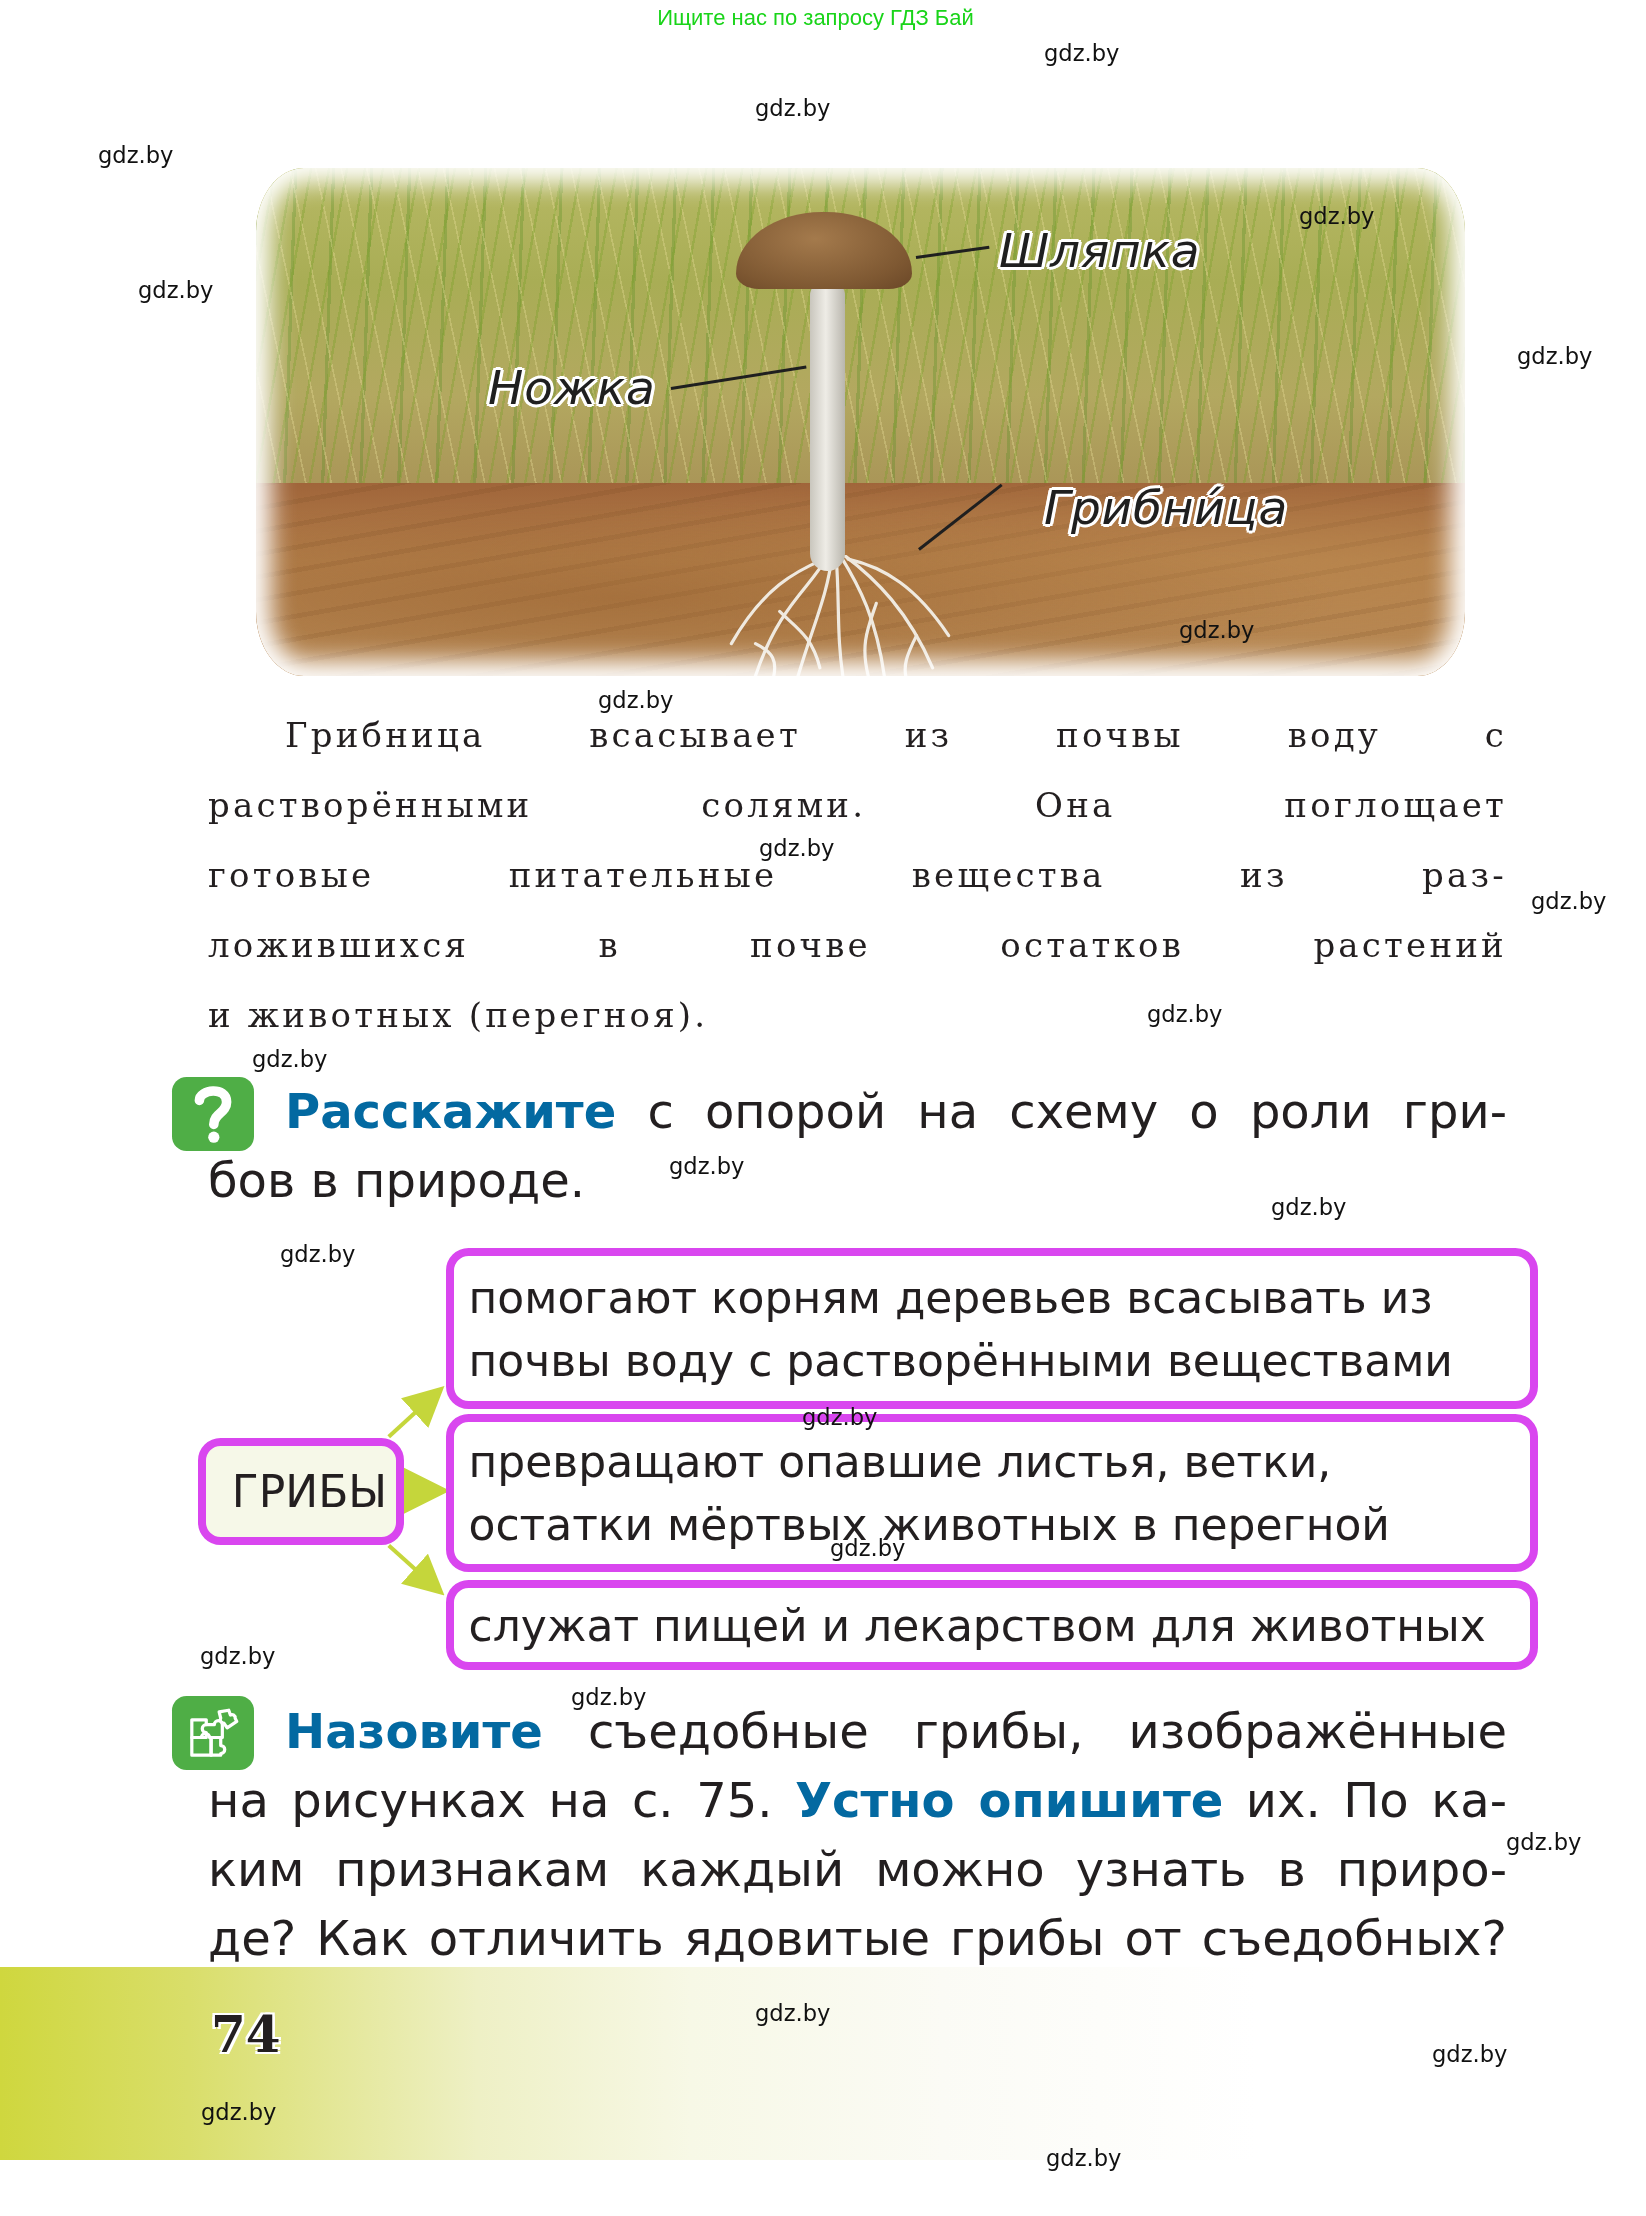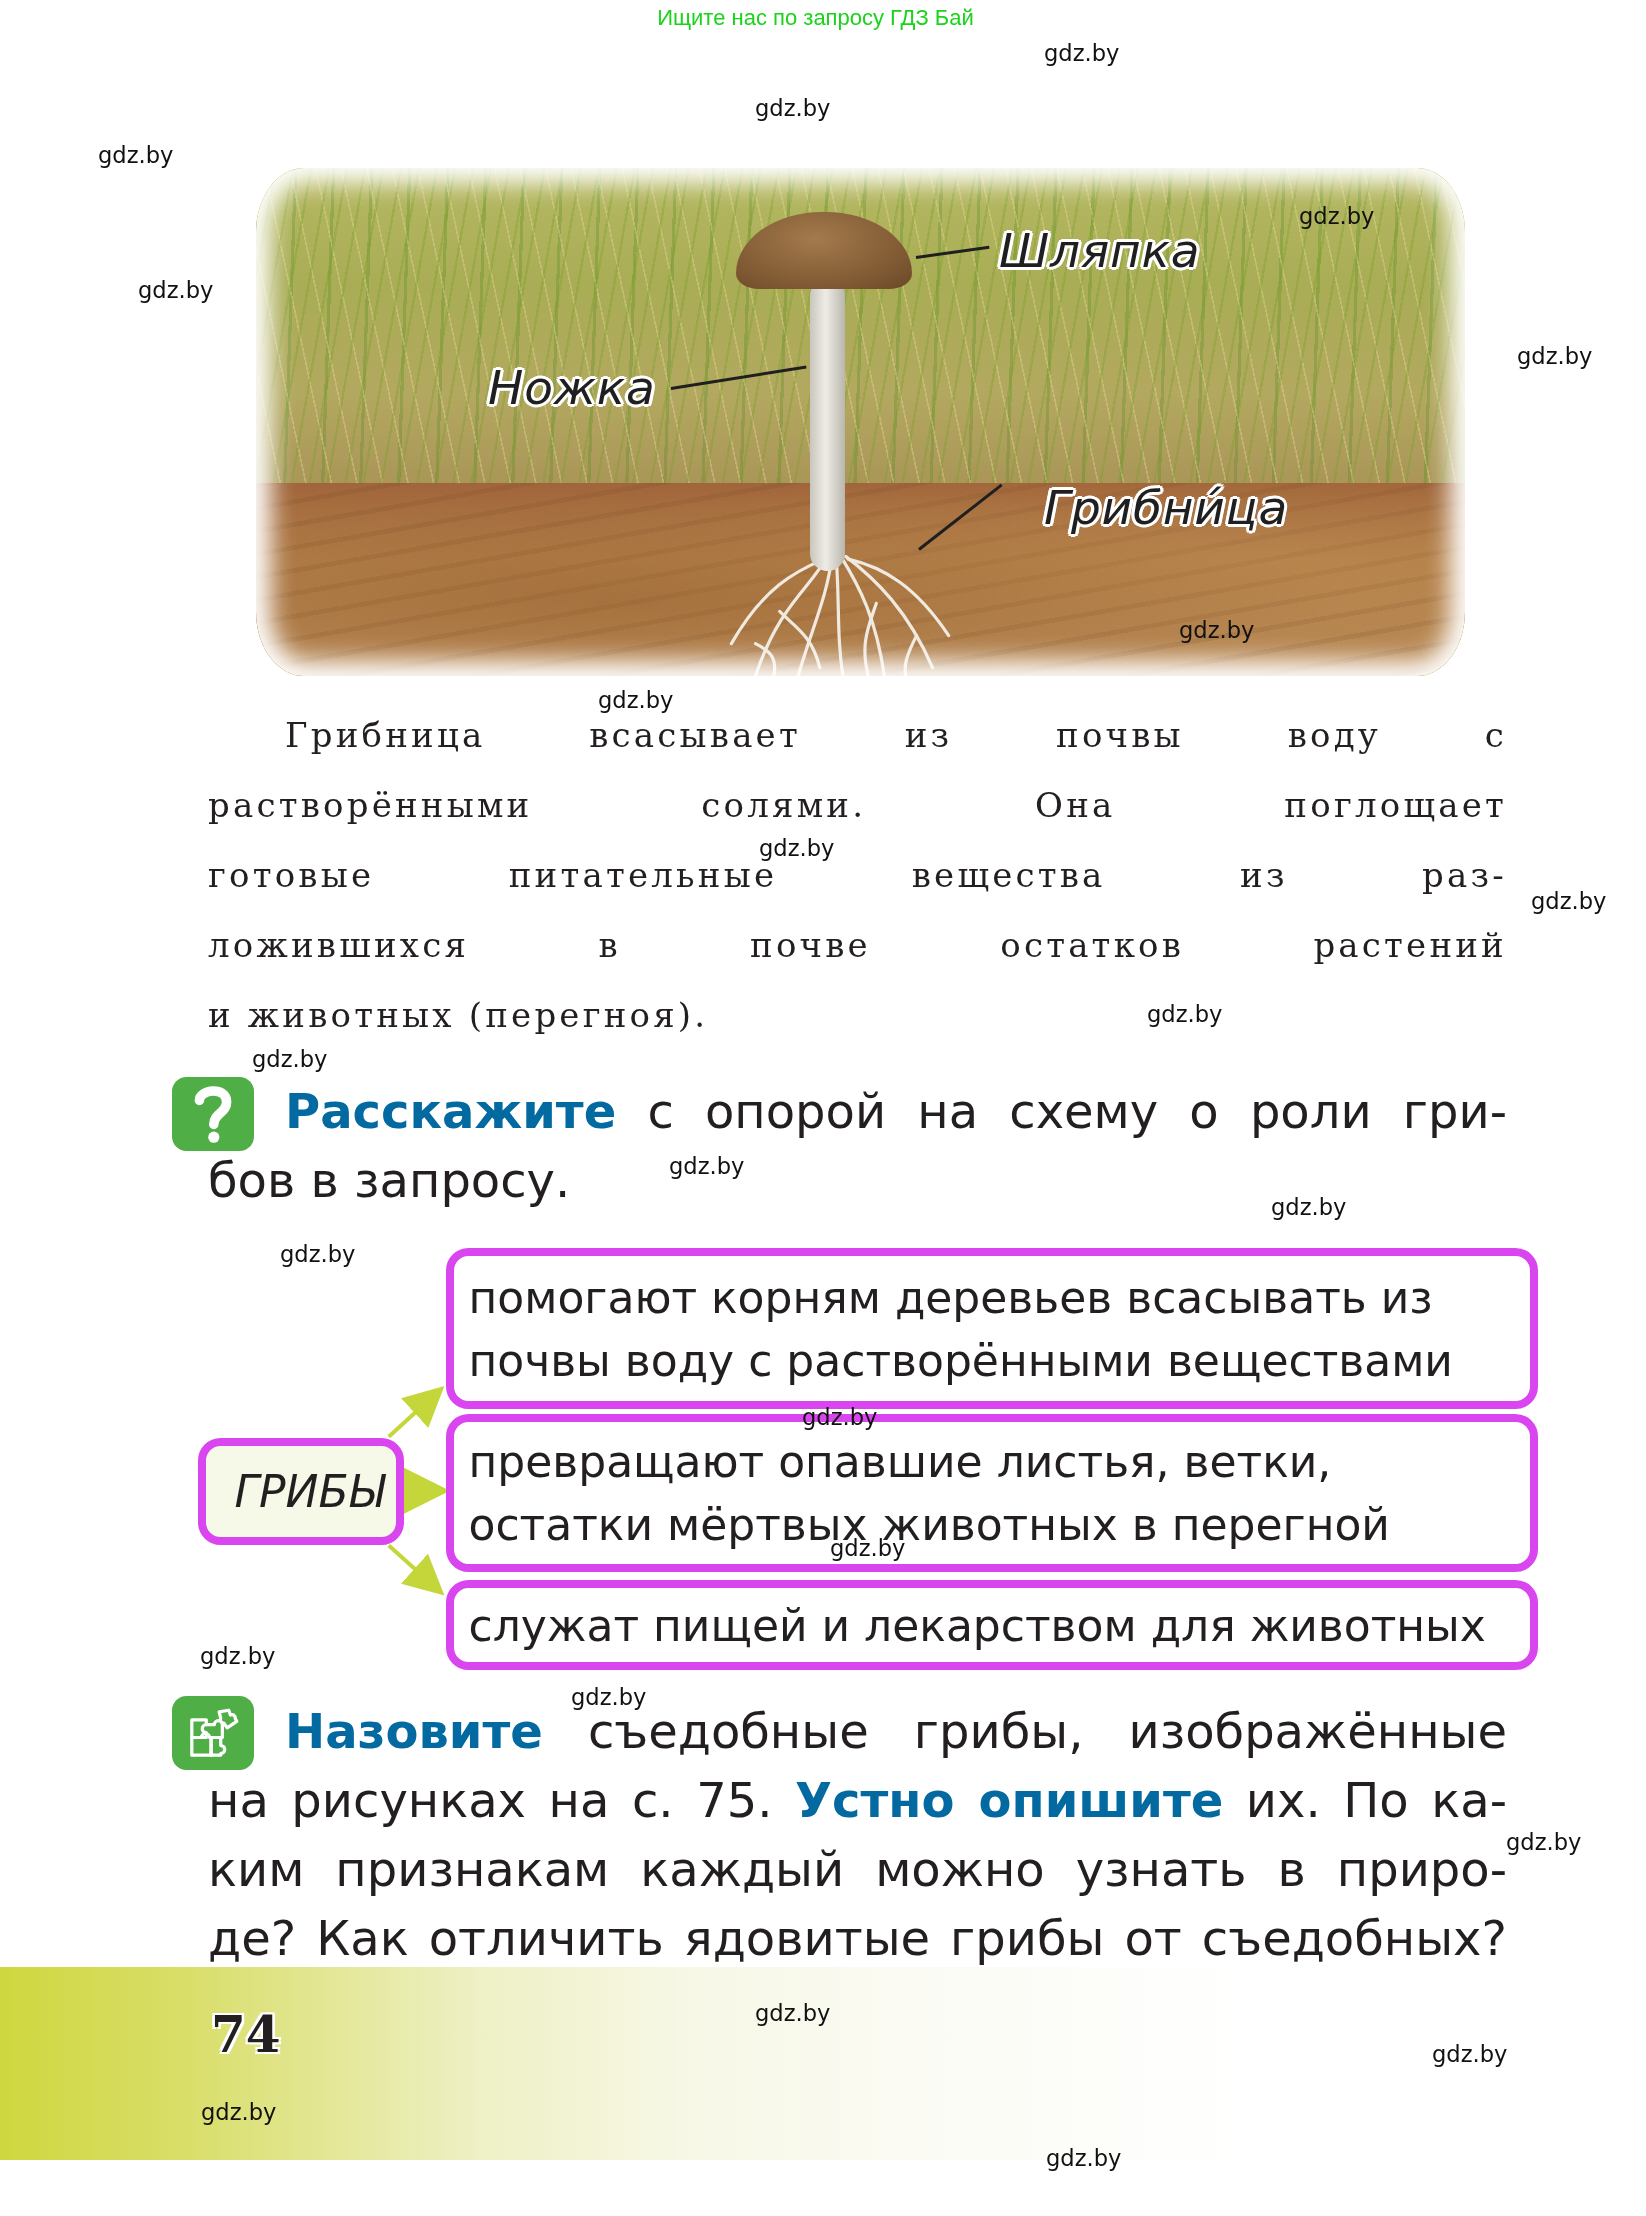--- a/index.html
+++ b/index.html
@@ -90,21 +90,21 @@
     .task .last { text-align-last: left; }
     .green { color: #0369a1; font-weight: bold; }
 
     
     .dbox {
       position: absolute; border: 8px solid #d946ef; border-radius: 22.6px; background: #ffffff;
       font-family: "DejaVu Sans", sans-serif; font-size: 44px; line-height: 63px; color: #231f20;
       padding-left: 14.5px; display: flex; flex-direction: column; justify-content: center;
     }
     .dbox.root {
-      background: #f6f8e8; align-items: center; padding-left: 17px; font-style: italic;
+      background: #f6f8e8; align-items: center; padding-left: 17px;
     }
     .arrows { position: absolute; left: 0; top: 0; width: 1647px; height: 2216px; pointer-events: none; }
 
     
     .bottom-band {
       position: absolute; left: 0; top: 1967px; width: 1257px; height: 193px;
       background: linear-gradient(90deg, #cfd73e 0%, #d9de6a 15%, #eef0c5 38%, #f7f8e6 55%, #fbfbf5 75%, #ffffff 100%);
     }
     .page-num {
       position: absolute; left: 211px; top: 2005px;
@@ -162,21 +162,21 @@
 </div>
 
 <div class="task-icon" style="left:172px; top:1077px;">
   <svg width="40" height="60" viewBox="0 0 50 74">
     <path d="M8 20 C8 6 42 2 42 22 C42 36 26 36 26 50" stroke="#fff" stroke-width="12" fill="none" stroke-linecap="round"></path>
     <circle cx="26" cy="66" r="7" fill="#fff"></circle>
   </svg>
 </div>
 <div class="task" style="top:1077px;">
   <span class="line" style="padding-left:77px;"><span class="green">Расскажите</span><span> с опорой на схему о роли гри-</span></span>
-  <span class="line last">бов в запросу.</span>
+  <span class="line last">бов в природе.</span>
 </div>
 
 <svg class="arrows" viewBox="0 0 2043 2750" width="1647" height="2216">
   <defs>
     <marker id="ah" markerWidth="10" markerHeight="10" refX="7" refY="5" orient="auto" markerUnits="strokeWidth">
       <path d="M0 0 L10 5 L0 10 Z" fill="#c5d63b"></path>
     </marker>
   </defs>
   <line x1="482" y1="1783" x2="540" y2="1730" stroke="#c5d63b" stroke-width="5" marker-end="url(#ah)"></line>
   <line x1="500" y1="1850" x2="540" y2="1850" stroke="#c5d63b" stroke-width="6" marker-end="url(#ah)"></line>

